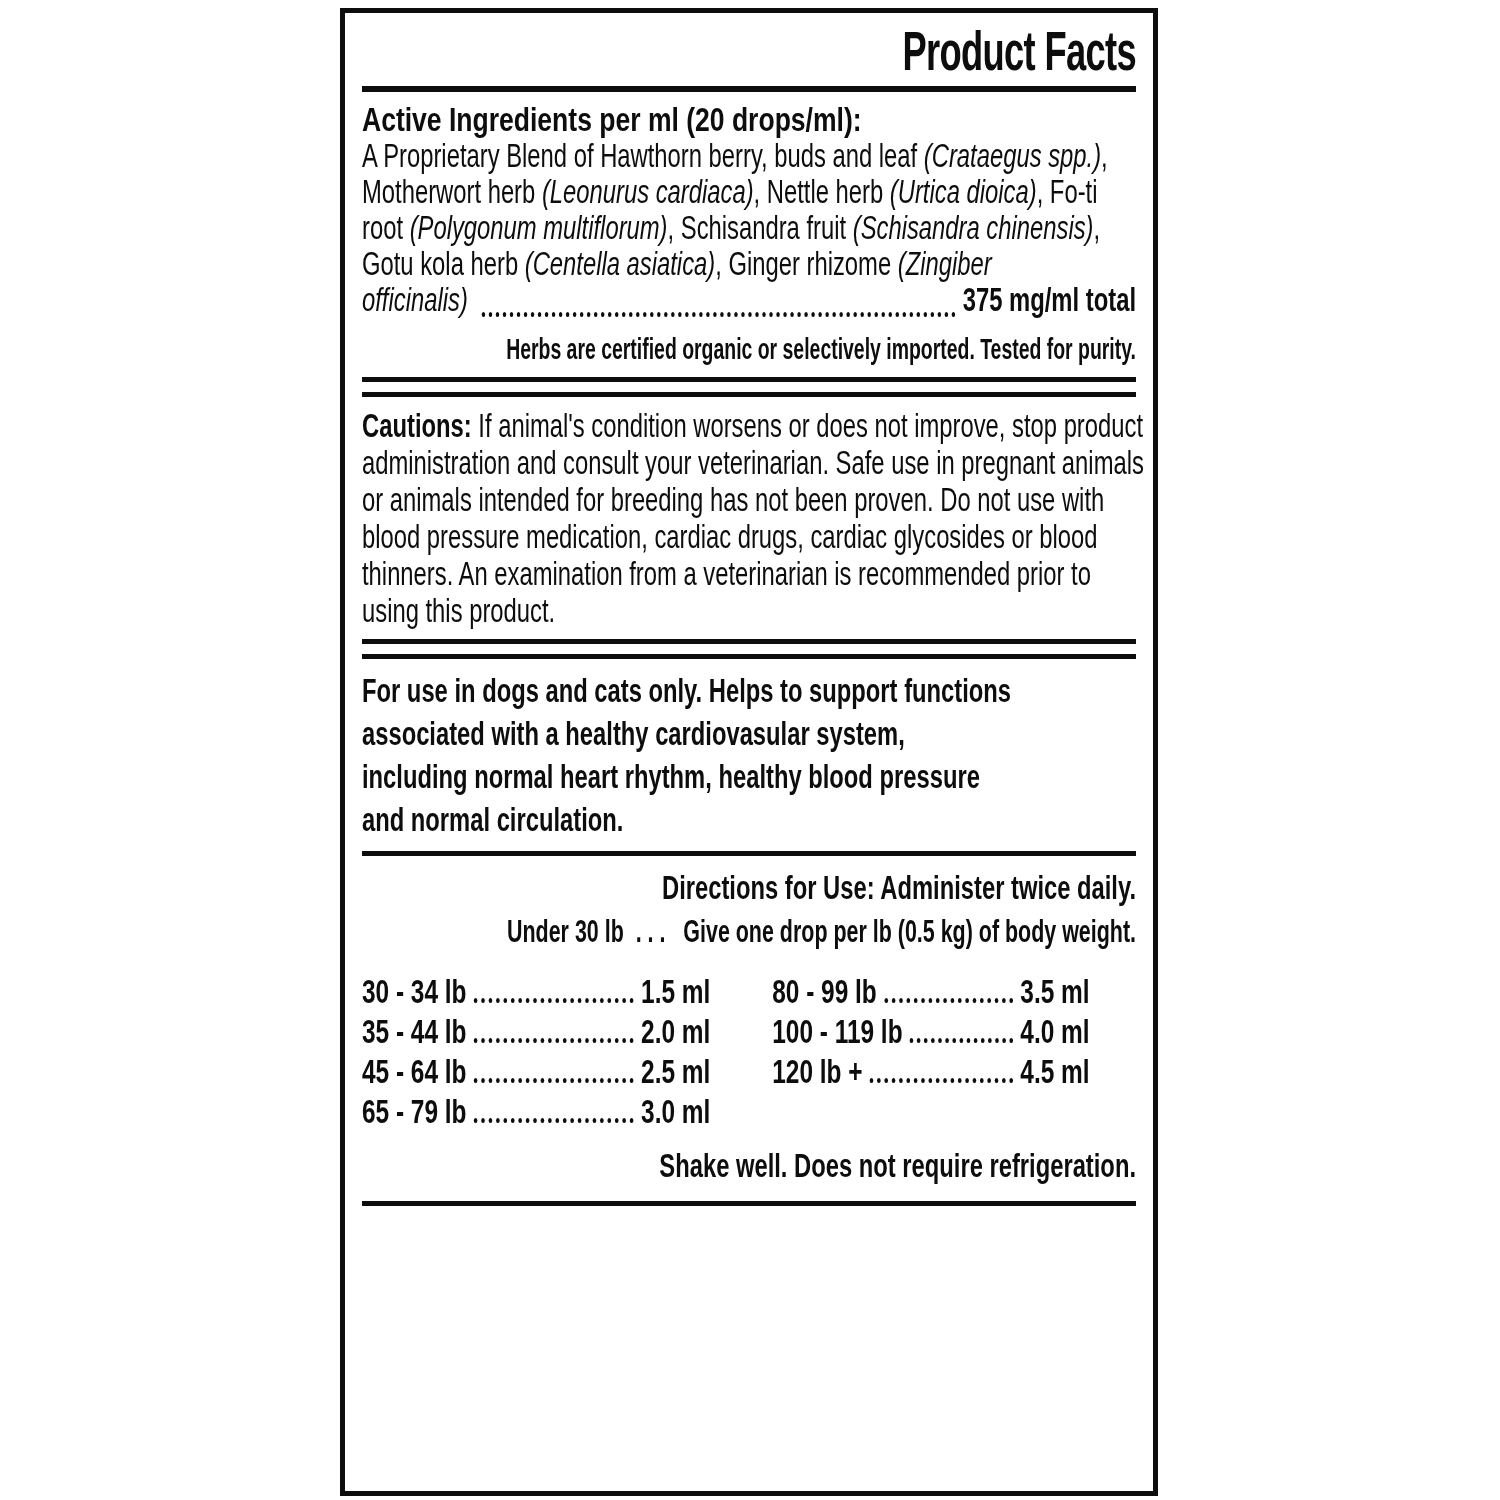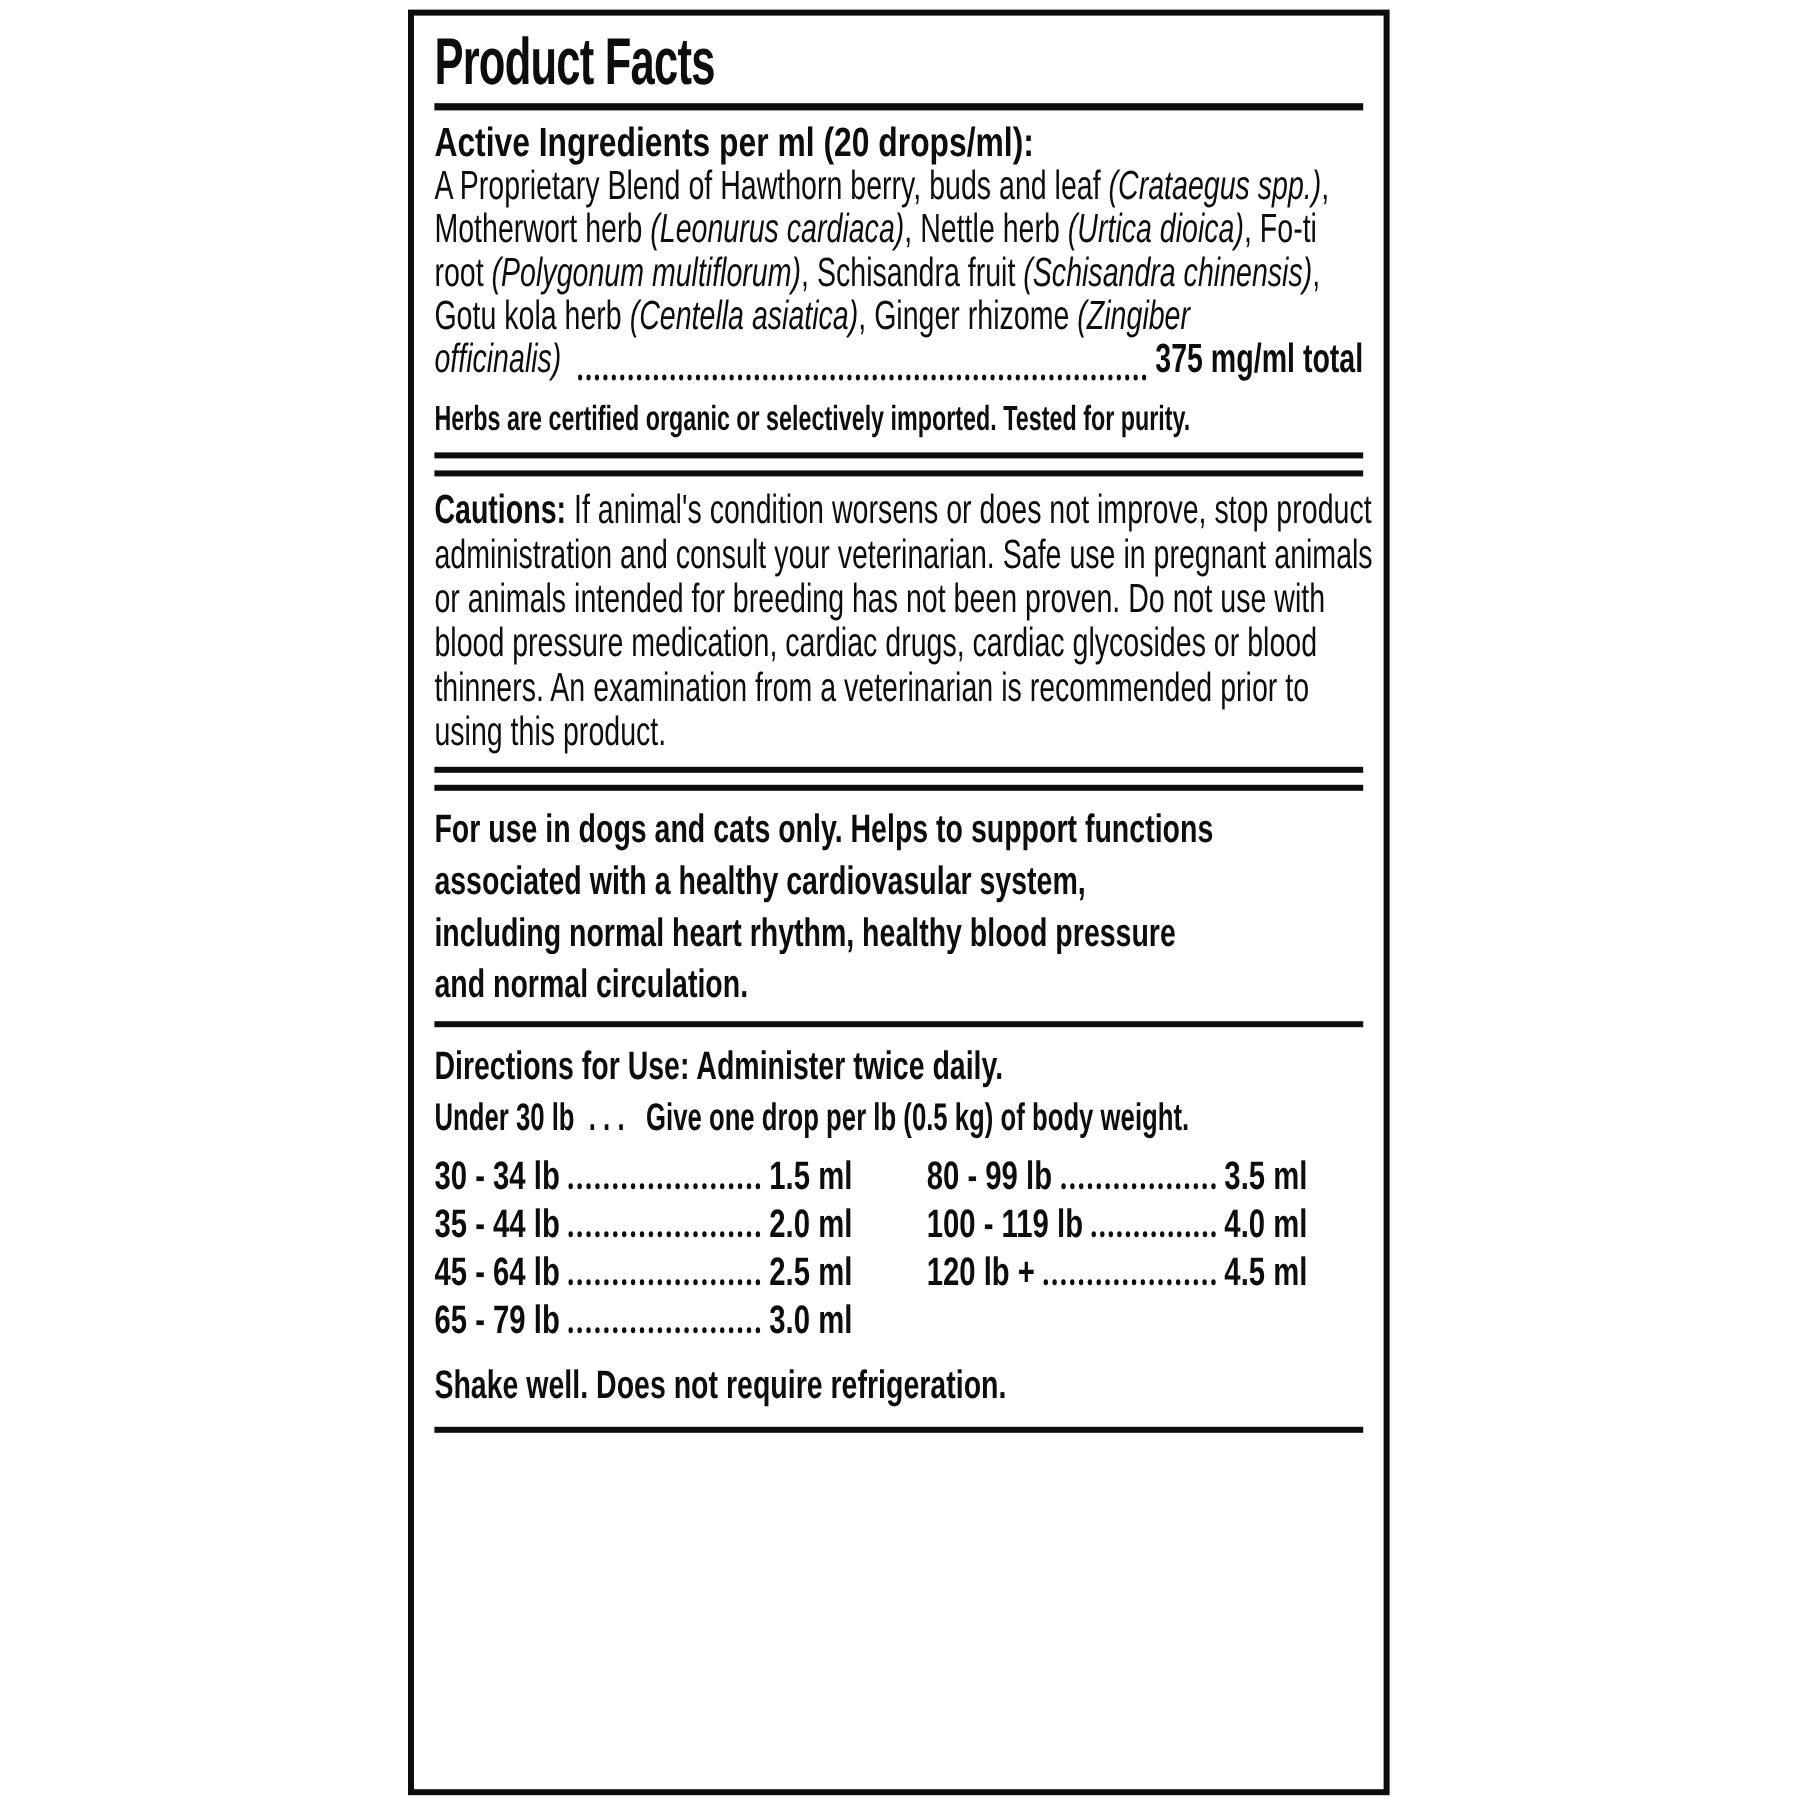--- a/index.html
+++ b/index.html
@@ -3,21 +3,21 @@
 <meta charset="utf-8">
 <style>
   html,body{margin:0;padding:0;}
   body{
     width:1500px;height:1500px;background:#ffffff;position:relative;
     font-family:"Liberation Sans","DejaVu Sans",sans-serif;color:#0d0d0d;
   }
   .label{
     position:absolute;left:340px;top:8px;width:818px;height:1488px;
     border:5px solid #0d0d0d;background:#ffffff;box-sizing:border-box;
-    padding:8px 17px 10px 17px;overflow:hidden;
+    padding:8px 17px 10px 17px;overflow:hidden;text-align:right;
   }
   
   .tline{
     display:flex;align-items:baseline;white-space:pre;
     width:calc(100% / var(--sx,1));
     transform:scaleX(var(--sx,1));transform-origin:0 0;
   }
   .tline span{white-space:pre;}
   .b{font-weight:700;}
   .i{font-style:italic;}
@@ -39,21 +39,21 @@
   .cautions .tline{line-height:37px;}
   .herbs-note{
     font-size:29px;line-height:36px;font-weight:700;margin-top:14px;
     width:calc(100%/.67);transform:scaleX(.67);transform-origin:0 0;white-space:pre;
   }
   .sec-large{--sx:.72;font-size:33px;line-height:43px;font-weight:700;}
   .under30{
     font-size:32px;line-height:42px;font-weight:700;
     width:calc(100%/.67);transform:scaleX(.67);transform-origin:0 0;white-space:pre;
   }
-  .dose-table{--sx:.74;font-size:33px;font-weight:700;margin-top:8px;}
+  .dose-table{--sx:.74;font-size:33px;font-weight:700;margin-top:20px;}
   .dose-row{
     display:flex;align-items:flex-end;line-height:40px;
     width:calc(100%/.74);transform:scaleX(.74);transform-origin:0 0;
   }
   .dose-col{display:flex;align-items:baseline;width:45%;white-space:pre;}
   .dose-col.right{width:41%;margin-left:8%;}
   .dose-col .dots{margin-bottom:9px;}
   .shake-note{
     font-size:33px;line-height:43px;font-weight:700;margin-top:12px;
     width:calc(100%/.72);transform:scaleX(.72);transform-origin:0 0;white-space:pre;

